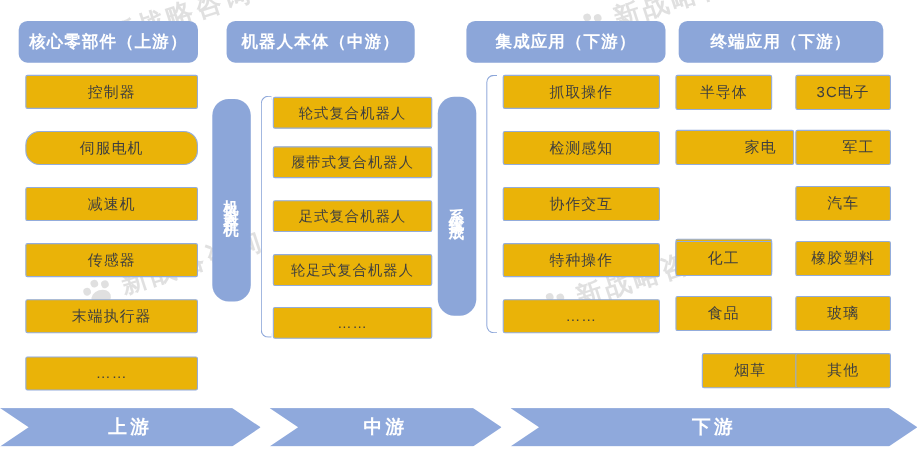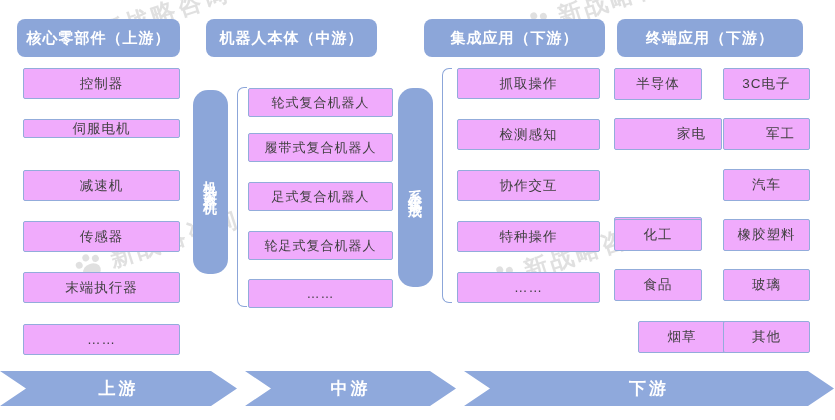--- a/index.html
+++ b/index.html
@@ -11,21 +11,21 @@
     position:absolute;top:19px;height:38px;
     background:#8CA6D9;color:#ffffff;
     border-radius:8px;
     display:flex;align-items:center;justify-content:center;
     font-size:15px;font-weight:bold;letter-spacing:1px;
     z-index:3;
   }
 
   
   .wbox{
-    position:absolute;background:#f0abfc;
+    position:absolute;background:#eab308;
     border:1.3px solid #93ACDB;border-radius:2px;
     display:flex;align-items:center;justify-content:center;
     font-size:13.5px;color:#3f3f3f;letter-spacing:1px;
     z-index:3;box-sizing:border-box;
   }
 
   
   .vpill{
     position:absolute;width:35px;
     background:#8CA6D9;color:#ffffff;
@@ -108,21 +108,21 @@
       </svg>
     <span>新战略咨询</span>
   </div>
 
   <div class="hdr" style="left:17px;width:163px;">核心零部件（上游）</div>
   <div class="hdr" style="left:206px;width:171px;">机器人本体（中游）</div>
   <div class="hdr" style="left:424px;width:181px;">集成应用（下游）</div>
   <div class="hdr" style="left:617px;width:186px;">终端应用（下游）</div>
 
   <div class="wbox" style="left:23px;top:68px;width:157px;height:31px;">控制器</div>
-  <div class="wbox" style="left:23px;top:119px;width:157px;height:19px;">伺服电机</div>
+  <div class="wbox" style="left:23px;top:119px;width:157px;height:31px;border-radius:13px;">伺服电机</div>
   <div class="wbox" style="left:23px;top:170px;width:157px;height:31px;">减速机</div>
   <div class="wbox" style="left:23px;top:221px;width:157px;height:31px;">传感器</div>
   <div class="wbox" style="left:23px;top:272px;width:157px;height:31px;">末端执行器</div>
   <div class="wbox" style="left:23px;top:324px;width:157px;height:31px;">……</div>
 
   <div class="vpill" style="left:193px;top:90px;height:184px;">机器人整机</div>
   <div class="bracket" style="left:237px;top:87px;height:220px;"></div>
   <div class="wbox" style="left:248px;top:88px;width:145px;height:29px;font-size:13px;">轮式复合机器人</div>
   <div class="wbox" style="left:248px;top:133px;width:145px;height:29px;font-size:13px;">履带式复合机器人</div>
   <div class="wbox" style="left:248px;top:182px;width:145px;height:29px;font-size:13px;">足式复合机器人</div>

